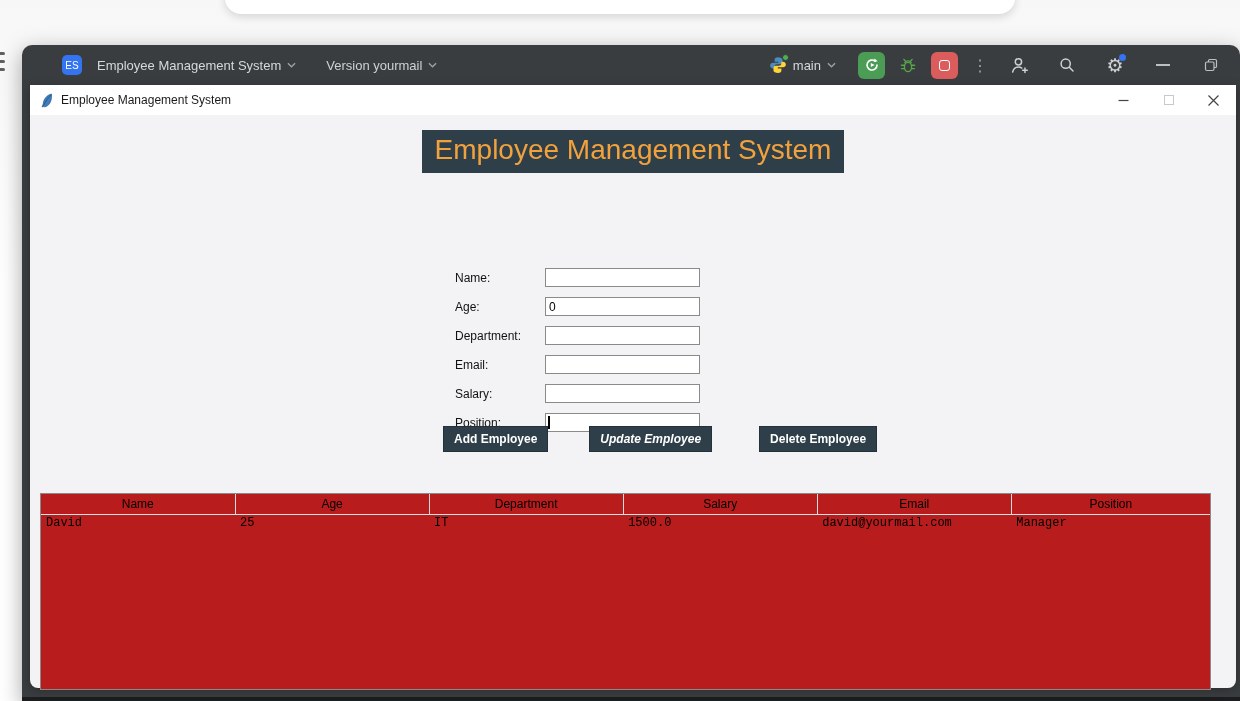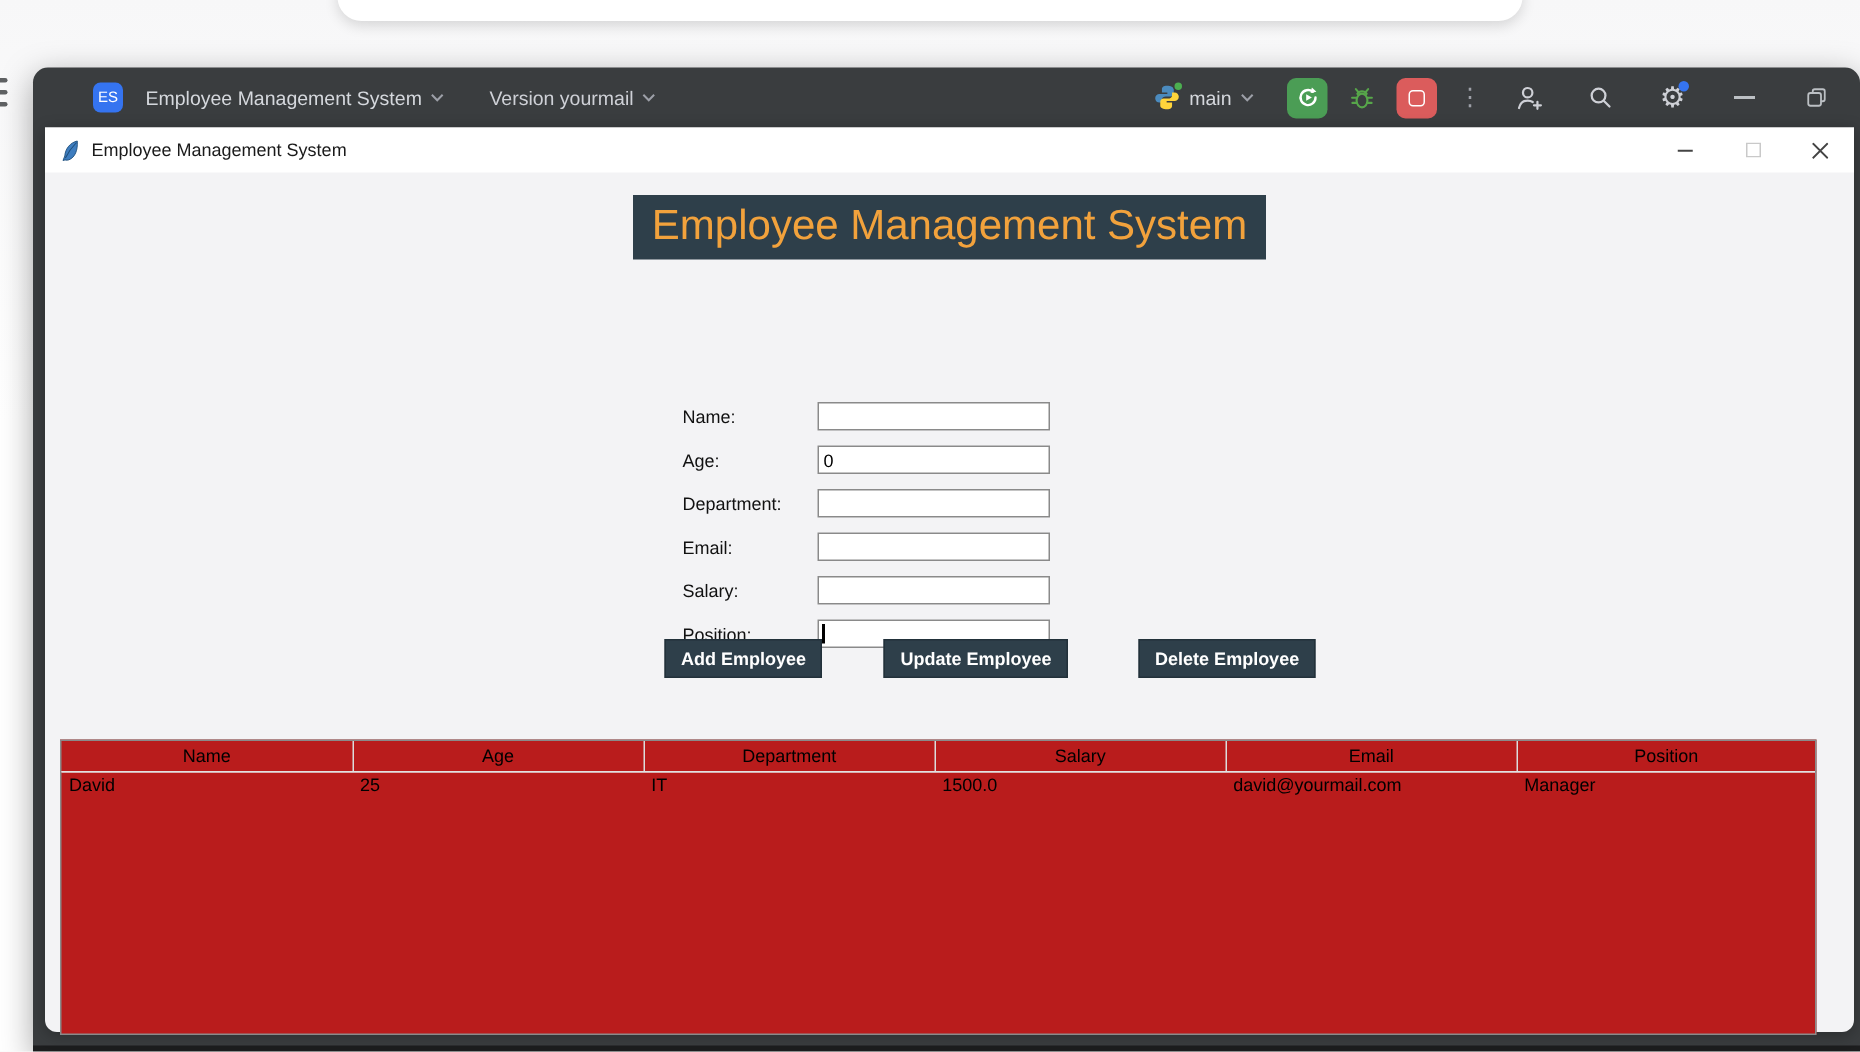--- a/index.html
+++ b/index.html
@@ -74,29 +74,29 @@
   .form-label { display:inline-block; width:90px; font-size:12px; color:#111; }
   .form-input { width:155px; height:19px; border:1px solid #8a8a8a; background:#fff;
                 font-size:12px; padding:0 3px; font-family:"Liberation Sans",sans-serif; }
   .caret { position:absolute; left:93px; top:8px; width:2px; height:13px; background:#000; }
 
   .buttons-row { position:absolute; left:413px; top:296px; display:flex; }
   .tk-btn { background:#2e3f4a; color:#fff; font-size:12px; font-weight:bold;
             border:1px solid #22313a; padding:5px 10px; height:26px;
             font-family:"Liberation Sans",sans-serif; cursor:pointer; }
   .tk-btn.b1 { margin-right:41px; }
-  .tk-btn.b2 { margin-right:47px; }
+  .tk-btn.b2 { margin-right:47px;font-style:italic; }
 
   .emp-table-wrap { position:absolute; left:10px; top:363px; width:1171px;
                     height:197px; background:#b91c1c; border:1px solid #8a8a8a; }
   table.emp { width:100%; border-collapse:collapse; font-size:12px; color:#000; }
   table.emp th { font-weight:normal; text-align:center; height:20px;
                  border-bottom:1px solid #e2e2e2; }
   table.emp th + th { border-left:1px solid #dcdcdc; }
-  table.emp td { height:18px; padding-left:5px; text-align:left; }
+  table.emp td { height:18px; padding-left:5px; text-align:left;font-family:Liberation Mono, monospace; }
 </style>
 </head>
 <body>
 
 <div class="stage">
 
   <div class="ghost-window"></div>
   <div class="edge-dashes">
       <i></i>
       <i></i>

